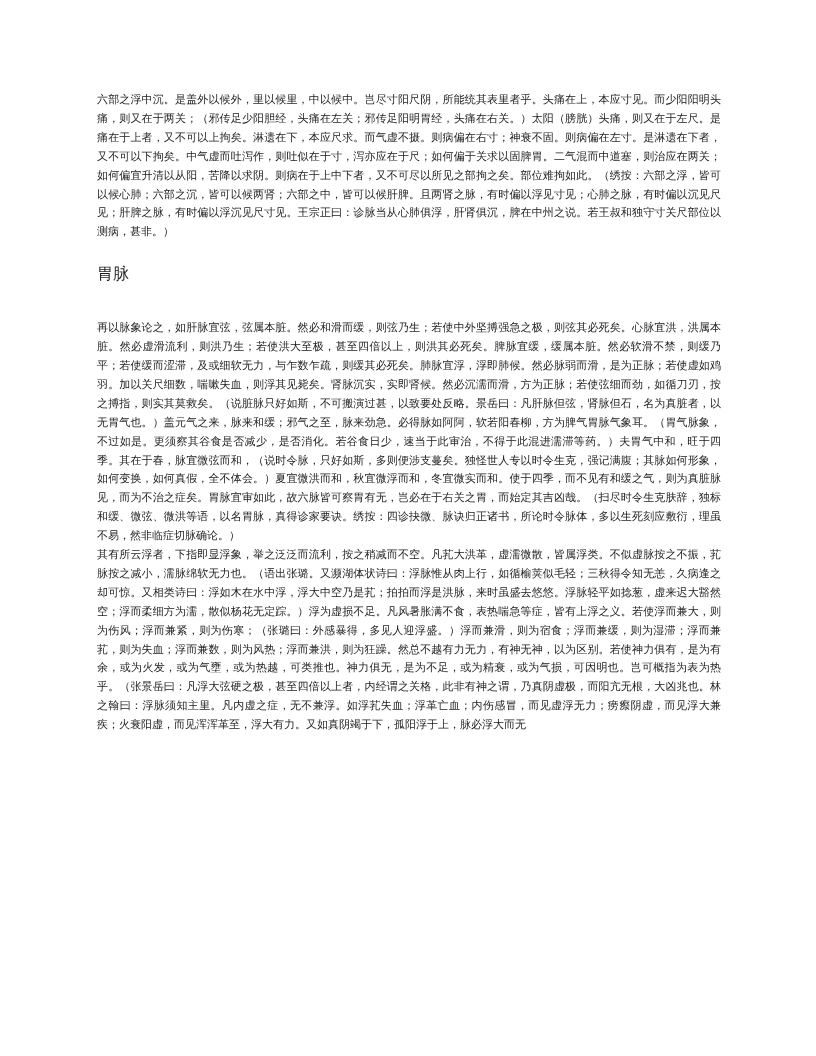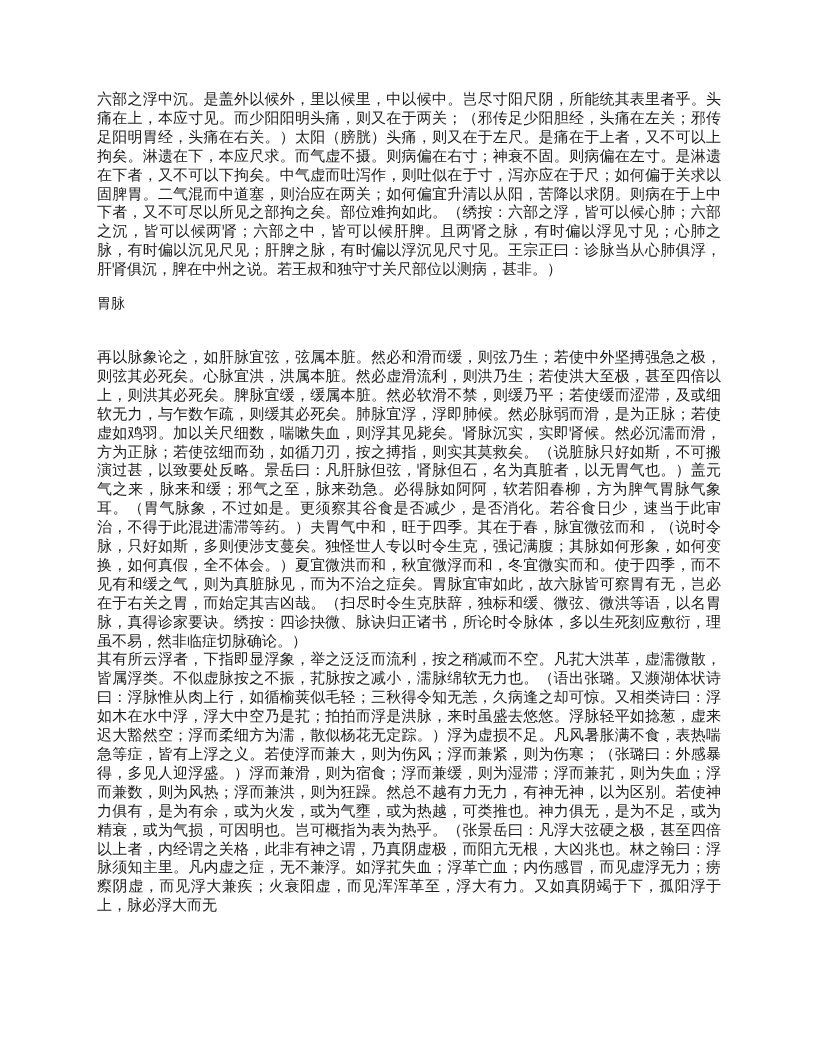--- a/index.html
+++ b/index.html
@@ -15,31 +15,31 @@
   .page {
     box-sizing: border-box;
     width: 816px;
     height: 1056px;
     padding: 90px 95px 0 97px;
     background: #ffffff;
     font-family: "Liberation Serif", "DejaVu Serif", serif;
     color: #1b1b1b;
   }
   .para {
-    font-size: 15px;
+    font-size: 11px;
     line-height: 18.9px;
     text-align: justify;
     margin: 0;
     letter-spacing: 0;
   }
   .heading {
-    font-size: 14px;
+    font-size: 16px;
     line-height: 18.9px;
     font-weight: normal;
-    margin: 16px 0 34px 0;
+    margin: 24px 0 34px 0;
   }
 </style>
 </head>
 <body>
 
 <div class="page">
   <p class="para">六部之浮中沉。是盖外以候外，里以候里，中以候中。岂尽寸阳尺阴，所能统其表里者乎。头痛在上，本应寸见。而少阳阳明头痛，则又在于两关；（邪传足少阳胆经，头痛在左关；邪传足阳明胃经，头痛在右关。）太阳（膀胱）头痛，则又在于左尺。是痛在于上者，又不可以上拘矣。淋遗在下，本应尺求。而气虚不摄。则病偏在右寸；神衰不固。则病偏在左寸。是淋遗在下者，又不可以下拘矣。中气虚而吐泻作，则吐似在于寸，泻亦应在于尺；如何偏于关求以固脾胃。二气混而中道塞，则治应在两关；如何偏宜升清以从阳，苦降以求阴。则病在于上中下者，又不可尽以所见之部拘之矣。部位难拘如此。（绣按：六部之浮，皆可以候心肺；六部之沉，皆可以候两肾；六部之中，皆可以候肝脾。且两肾之脉，有时偏以浮见寸见；心肺之脉，有时偏以沉见尺见；肝脾之脉，有时偏以浮沉见尺寸见。王宗正曰：诊脉当从心肺俱浮，肝肾俱沉，脾在中州之说。若王叔和独守寸关尺部位以测病，甚非。）</p>
 
   <h2 class="heading">胃脉</h2>
 

